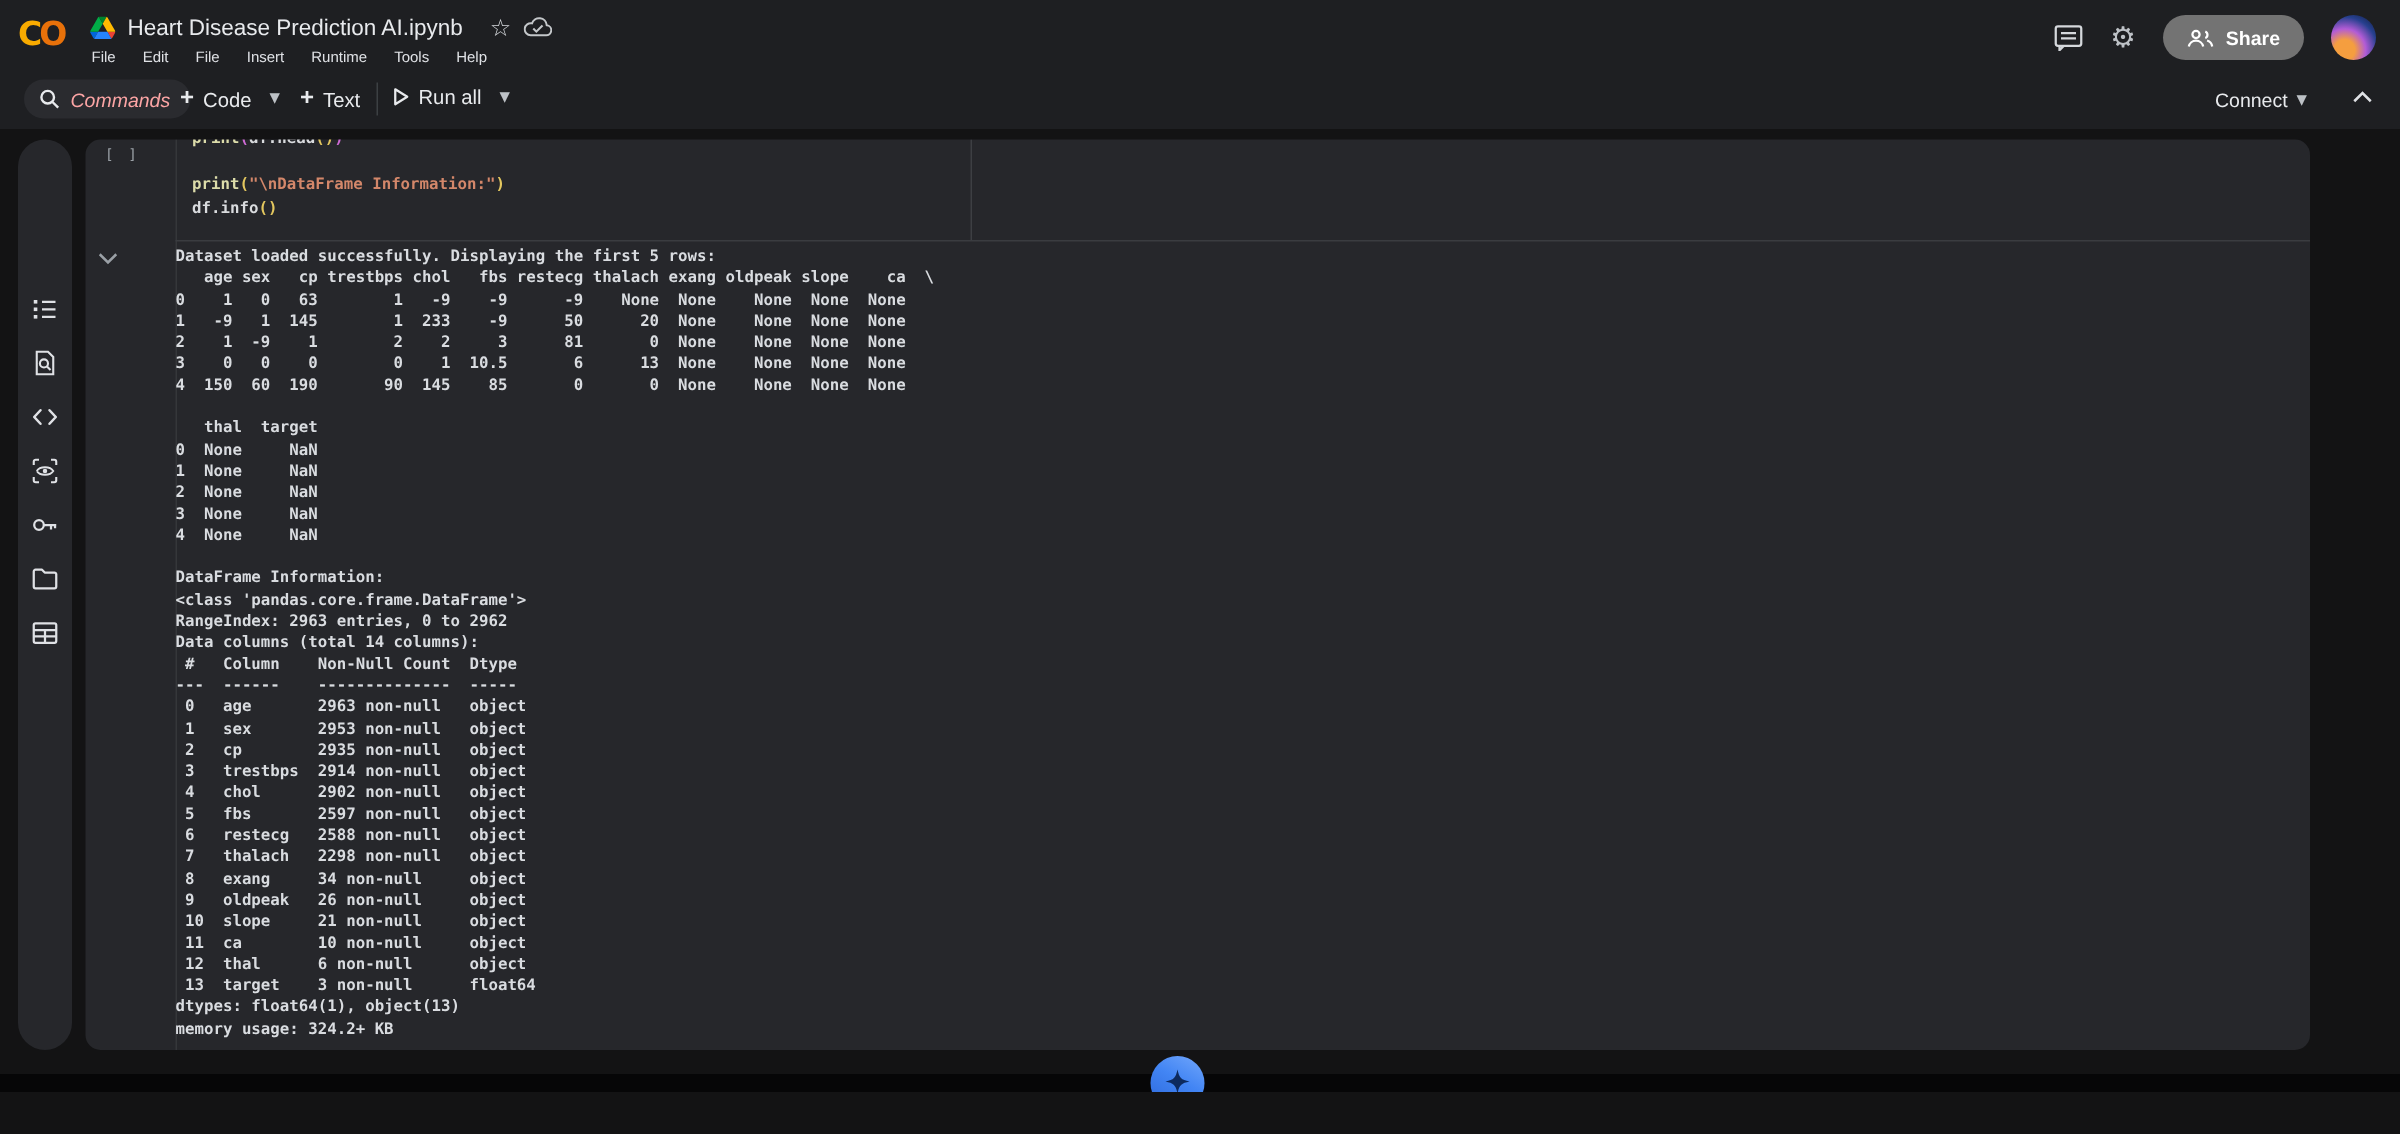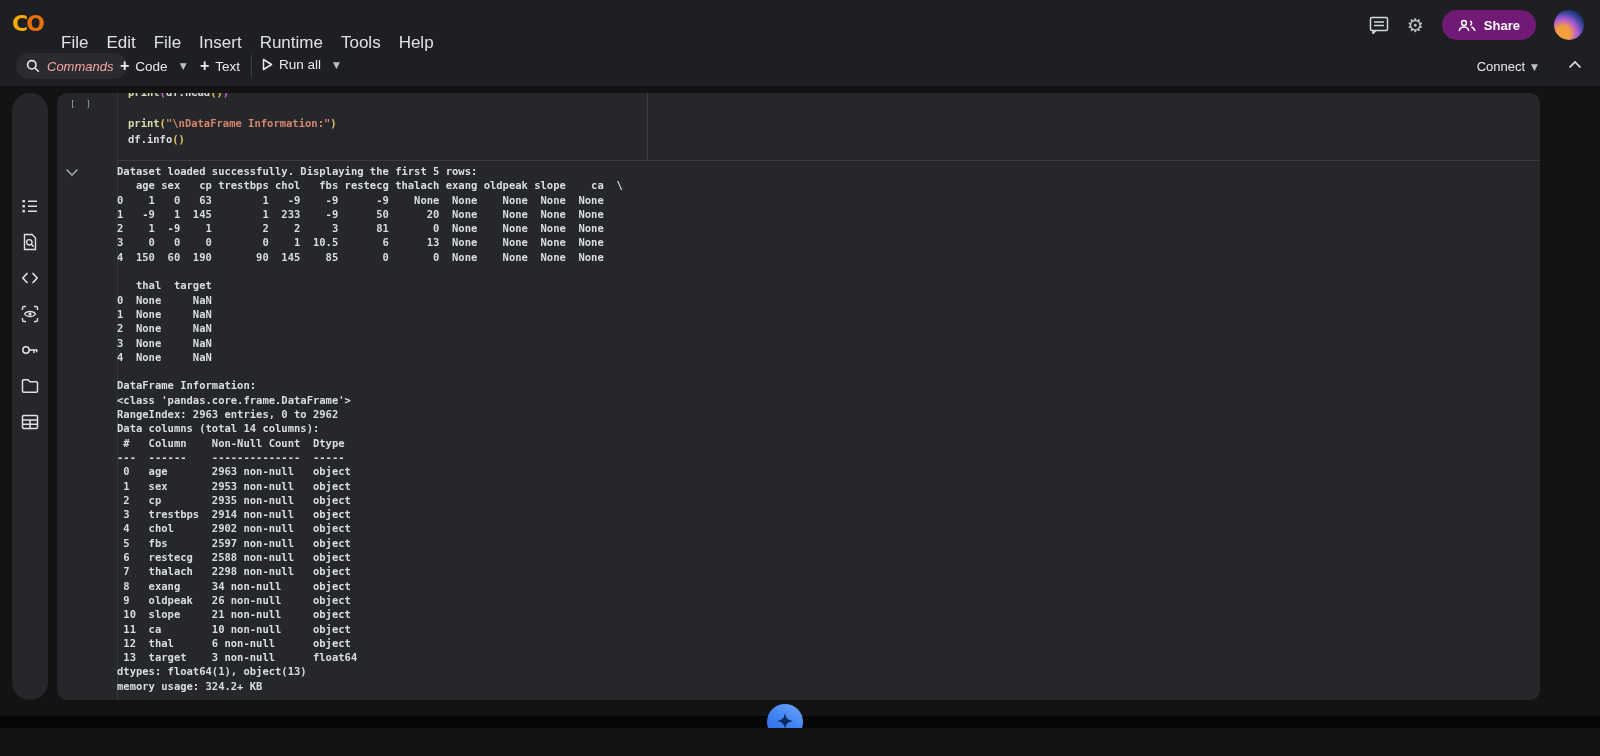--- a/index.html
+++ b/index.html
@@ -9,24 +9,24 @@
   
   .topbar{left:0;top:0;width:1600px;height:86px;background:#1e1f22;}
   .logo{left:12px;top:8px;width:40px;height:32px;font-family:"DejaVu Sans",sans-serif;
         font-weight:bold;font-size:22px;letter-spacing:-2px;color:#f9ab00;line-height:32px;}
   .logo .o2{color:#e8710a;}
   .title-row{left:60px;top:7px;height:22px;display:flex;align-items:center;gap:8px;}
   .nb-title{font-size:15px;color:#e8eaed;}
   .icon-btn{display:inline-flex;align-items:center;justify-content:center;background:none;border:none;
             padding:0;cursor:pointer;color:#bdc1c6;}
   .star{font-family:"DejaVu Sans",sans-serif;font-size:16px;color:#d5d8dc;margin-left:10px;}
-  .menu-row{left:52px;top:31px;display:flex;font-size:17px;color:#dfe1e5;}
+  .menu-row{left:52px;top:31px;display:flex;font-size:10px;color:#dfe1e5;}
   .menu-item{padding:2px 9px;cursor:pointer;}
   .hdr-right{right:16px;top:10px;display:flex;align-items:center;gap:18px;}
-  .share-btn{display:flex;align-items:center;gap:8px;background:#701a75;color:#fff;border:none;
+  .share-btn{display:flex;align-items:center;gap:8px;background:#737373;color:#fff;border:none;
              border-radius:16px;height:30px;padding:0 16px;font-size:13px;font-weight:bold;cursor:pointer;}
   .avatar{width:30px;height:30px;border-radius:50%;
           background:radial-gradient(circle at 30% 78%, #f59e3f 0 22%, #b25cd6 45%, #27408f 70%, #0d1630 100%);}
   
   .cmd-pill{left:16px;top:53px;height:26px;display:flex;align-items:center;gap:7px;background:#2a2b2f;
             border-radius:14px;padding:0 14px 0 10px;font-size:13px;color:#fca5a5;cursor:pointer;font-style:italic;}
   .tb-item{display:flex;align-items:center;gap:6px;font-size:13.5px;color:#e8eaed;cursor:pointer;}
   .plus{font-size:16px;font-weight:bold;}
   .caret{font-family:"DejaVu Sans",sans-serif;font-size:9px;color:#bdc1c6;margin-left:6px;}
   .tb-divider{left:251px;top:55px;width:1px;height:22px;background:#3c4043;}
@@ -62,20 +62,40 @@
 </style>
 </head>
 <body>
 
 <div class="stage">
 
   <div class="abs topbar">
 
     <div class="abs logo"><span>C</span><span class="o2">O</span></div>
 
+    <div class="abs title-row">
+      <span class="icon-btn">
+        <svg width="17" height="15" viewBox="0 0 87.3 78">
+          <path fill="#0066da" d="m6.6 66.85 3.85 6.65c.8 1.4 1.95 2.5 3.3 3.3l13.75-23.8h-27.5c0 1.55.4 3.1 1.2 4.5z"></path>
+          <path fill="#00ac47" d="m43.65 25-13.75-23.8c-1.35.8-2.5 1.9-3.3 3.3l-25.4 44a9.06 9.06 0 0 0-1.2 4.5h27.5z"></path>
+          <path fill="#ea4335" d="m73.55 76.8c1.35-.8 2.5-1.9 3.3-3.3l1.6-2.75 7.65-13.25c.8-1.4 1.2-2.95 1.2-4.5h-27.5l5.85 11.5z"></path>
+          <path fill="#00832d" d="m43.65 25 13.75-23.8c-1.35-.8-2.9-1.2-4.5-1.2h-18.5c-1.6 0-3.15.45-4.5 1.2z"></path>
+          <path fill="#2684fc" d="m59.8 53h-32.3l-13.75 23.8c1.35.8 2.9 1.2 4.5 1.2h50.8c1.6 0 3.15-.45 4.5-1.2z"></path>
+          <path fill="#ffba00" d="m73.4 26.5-12.7-22c-.8-1.4-1.95-2.5-3.3-3.3l-13.75 23.8 16.15 28h27.45c0-1.55-.4-3.1-1.2-4.5z"></path>
+        </svg>
+      </span>
+      <span class="nb-title">Heart Disease Prediction AI.ipynb</span>
+      <span class="star">☆</span>
+      <span class="icon-btn">
+        <svg width="19" height="14" viewBox="0 0 20 15" fill="none" stroke="#c4c7ca" stroke-width="1.4">
+          <path d="M5 13.4 a4.3 4.3 0 1 1 .9 -8.5 a5.4 5.4 0 0 1 10.5 1.3 a3.6 3.6 0 0 1 -.7 7.2 z"></path>
+          <path d="M6.8 8.6 9 10.8 13.4 6.4" stroke-width="1.5"></path>
+        </svg>
+      </span>
+    </div>
 
     <div class="abs menu-row">
       <span class="menu-item">File</span>
       <span class="menu-item">Edit</span>
       <span class="menu-item">File</span>
       <span class="menu-item">Insert</span>
       <span class="menu-item">Runtime</span>
       <span class="menu-item">Tools</span>
       <span class="menu-item">Help</span>
     </div>

